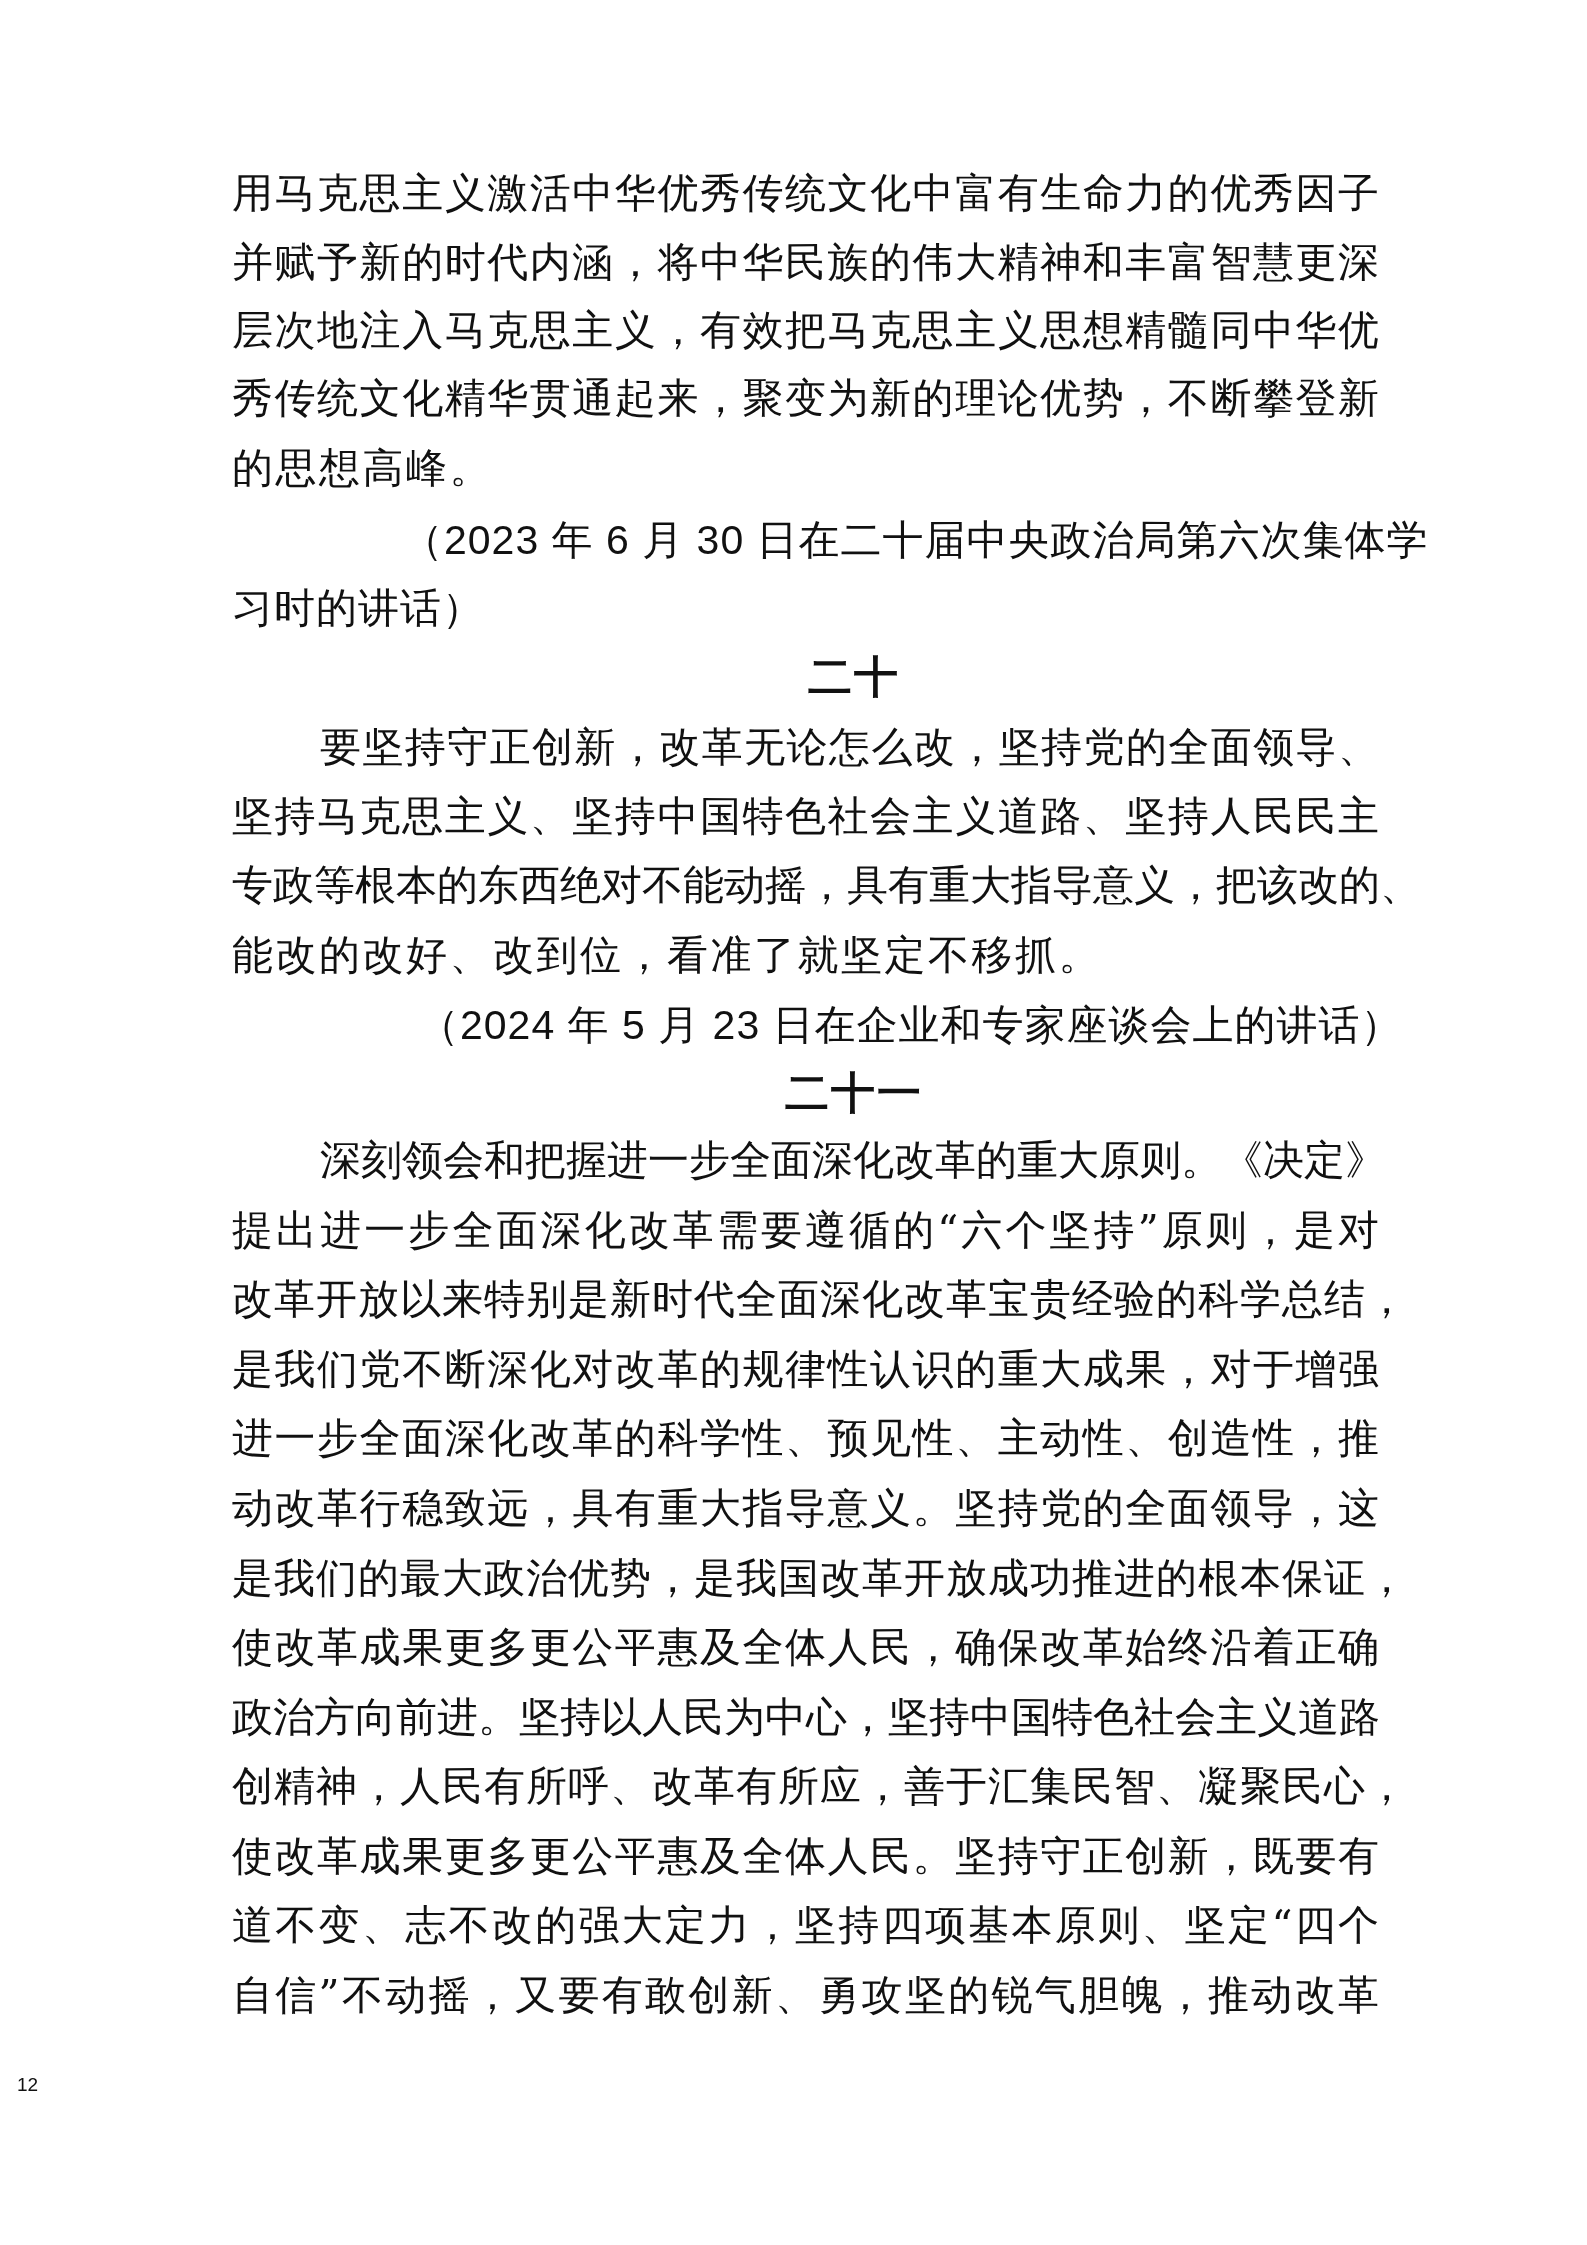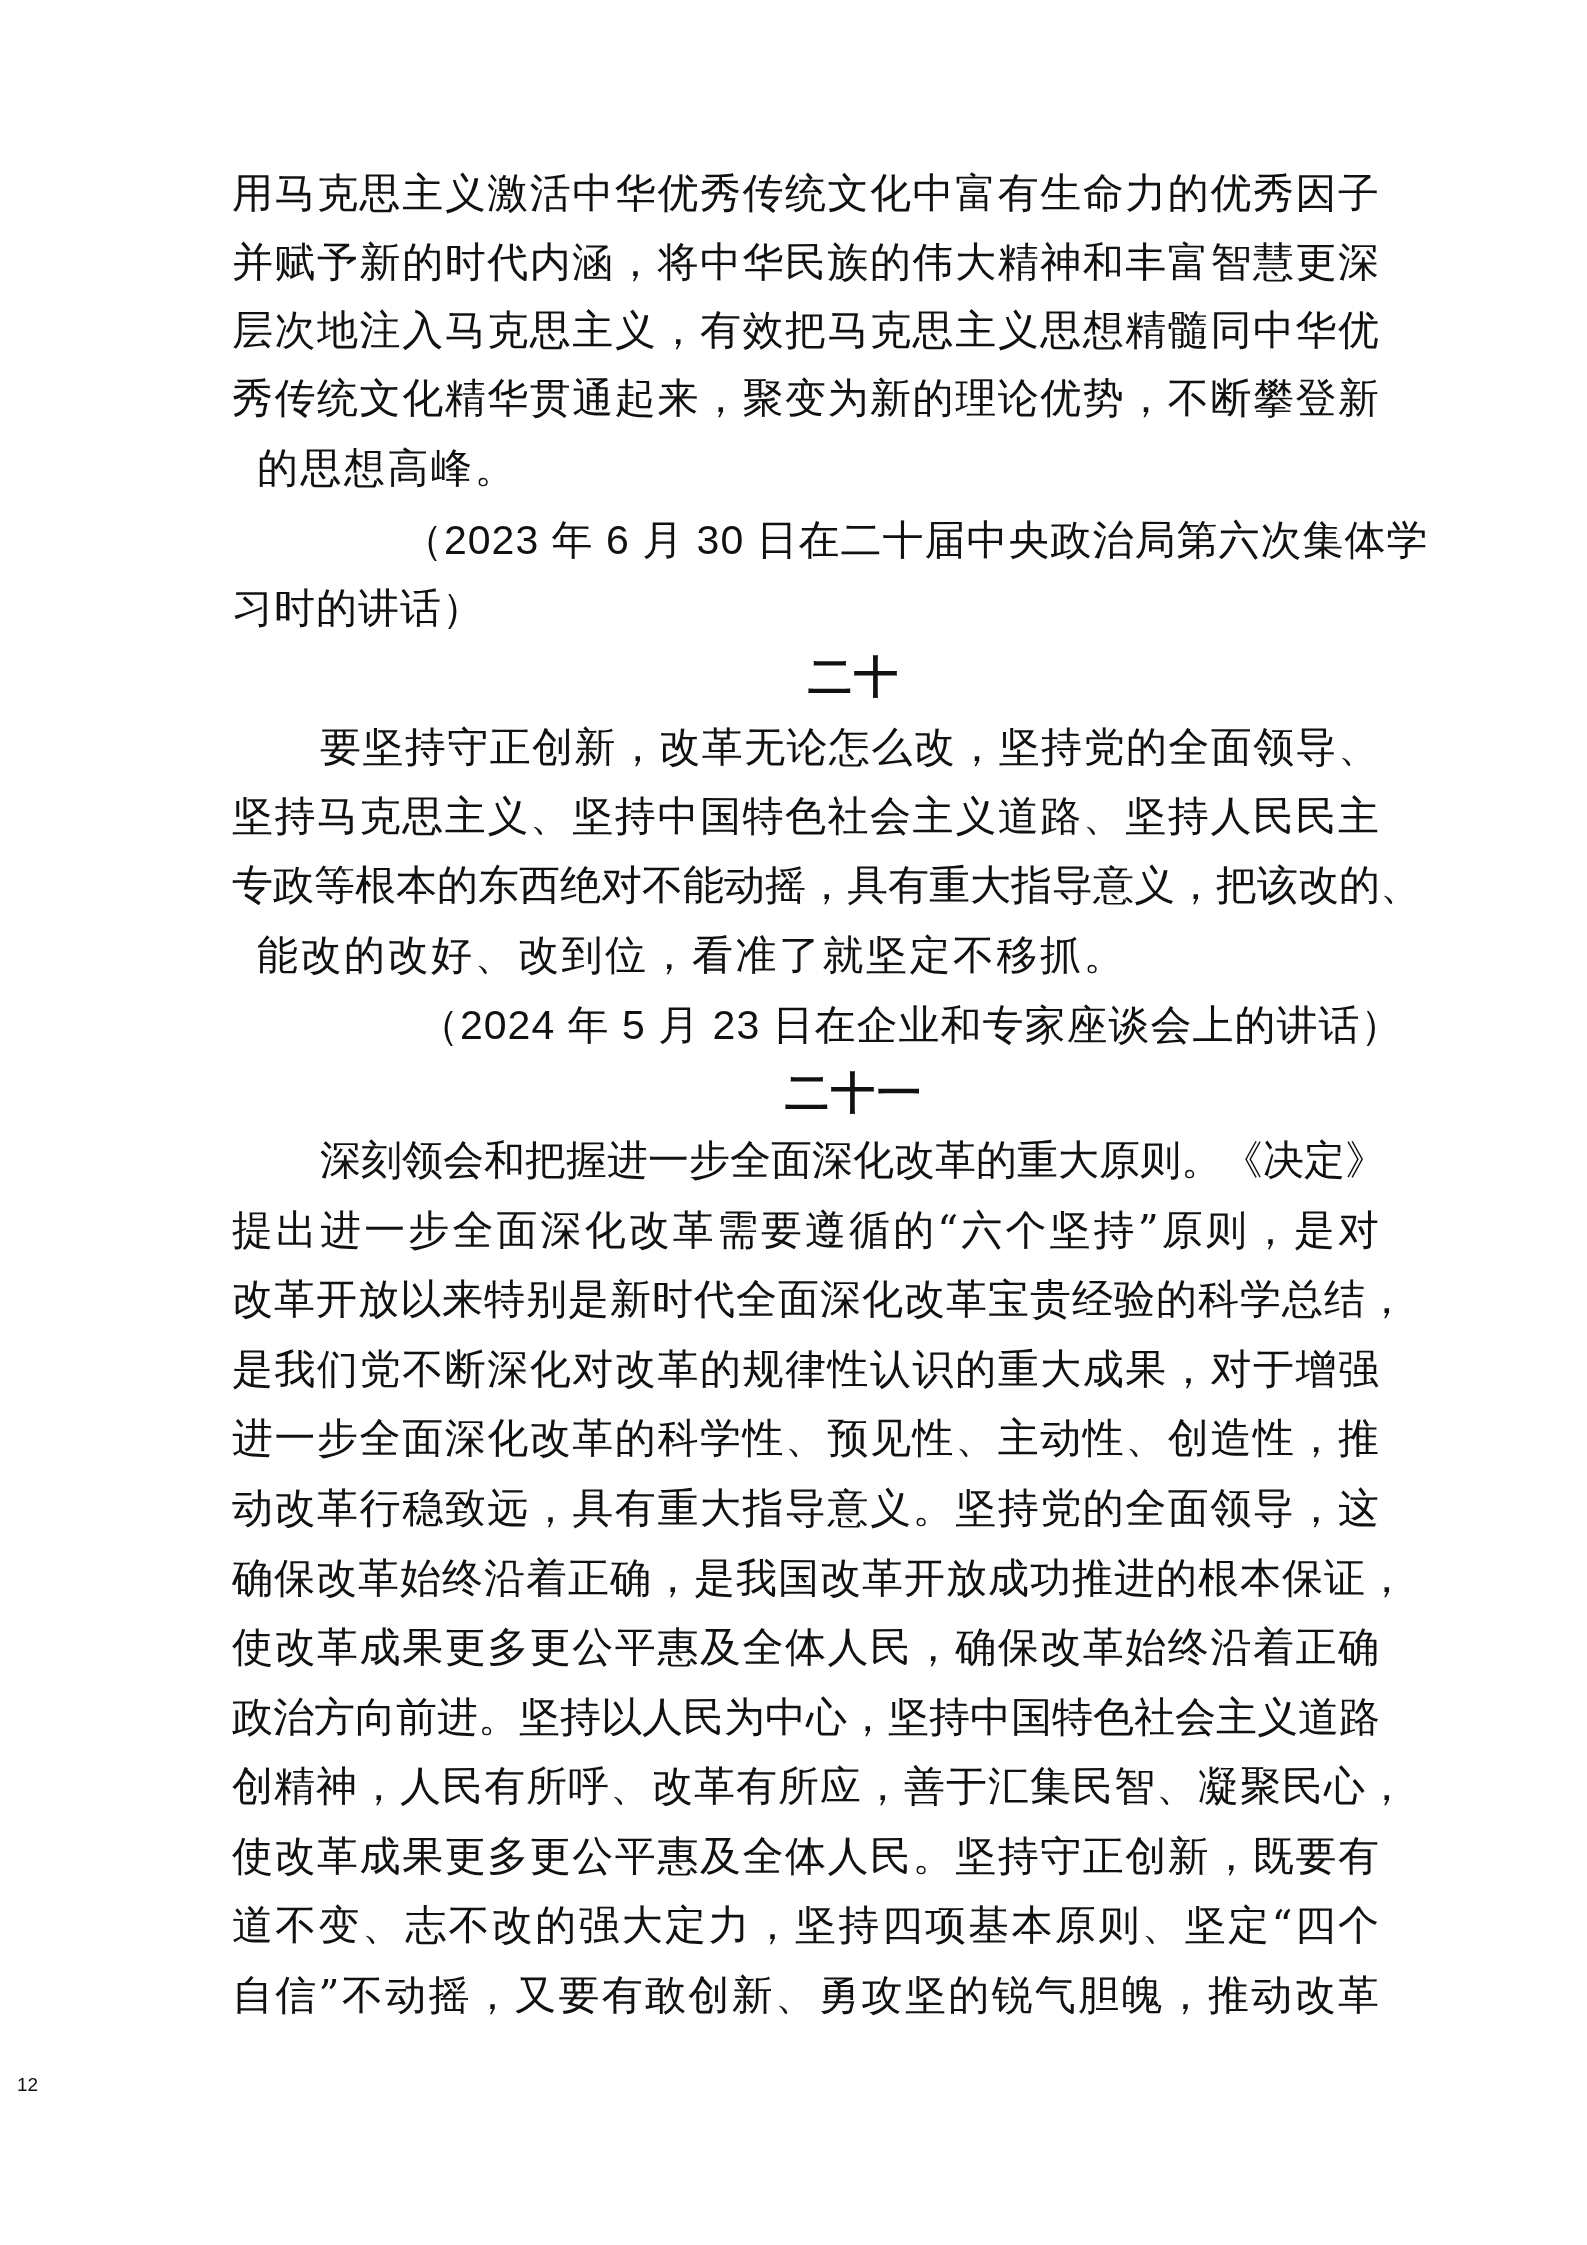--- a/index.html
+++ b/index.html
@@ -11,21 +11,21 @@
     width: 1147px;
     height: 60px;
     line-height: 60px;
     font-family: "DejaVu Serif", "Liberation Serif", serif;
     font-size: 41px;
     white-space: nowrap;
     text-align: justify;
     text-align-last: justify;
     letter-spacing: 0;
   }
-  .line.last { text-align-last: left; text-align: left; letter-spacing: 2.5px; margin-left: 25px; }
+  .line.last { text-align-last: left; text-align: left; letter-spacing: 2.5px; }
   .line.indent { left: 303px; width: 1059px; }
   .line.hang { width: 1175px; }
   .cite {
     position: absolute;
     height: 60px;
     line-height: 60px;
     font-family: Liberation Sans, sans-serif;
     font-size: 41px;
     white-space: nowrap;
     letter-spacing: 1px;
@@ -74,21 +74,21 @@
   <div class="line last" style="top:925px">能改的改好、改到位，看准了就坚定不移抓。</div>
   <div class="cite" style="top:995px; left:401px;">（2024 年 5 月 23 日在企业和专家座谈会上的讲话）</div>
 
   <div class="heading" style="top:1063px">二十一</div>
   <div class="line indent" style="top:1130px">深刻领会和把握进一步全面深化改革的重大原则。《决定》</div>
   <div class="line" style="top:1200px">提出进一步全面深化改革需要遵循的“六个坚持”原则，是对</div>
   <div class="line hang" style="top:1269px">改革开放以来特别是新时代全面深化改革宝贵经验的科学总结，</div>
   <div class="line" style="top:1339px">是我们党不断深化对改革的规律性认识的重大成果，对于增强</div>
   <div class="line" style="top:1408px">进一步全面深化改革的科学性、预见性、主动性、创造性，推</div>
   <div class="line" style="top:1478px">动改革行稳致远，具有重大指导意义。坚持党的全面领导，这</div>
-  <div class="line hang" style="top:1548px">确保改革始终沿着正确，是我国改革开放成功推进的根本保证，</div>
+  <div class="line hang" style="top:1548px">是我们的最大政治优势，是我国改革开放成功推进的根本保证，</div>
   <div class="line" style="top:1617px">使改革成果更多更公平惠及全体人民，确保改革始终沿着正确</div>
   <div class="line" style="top:1687px">政治方向前进。坚持以人民为中心，坚持中国特色社会主义道路</div>
   <div class="line hang" style="top:1756px">创精神，人民有所呼、改革有所应，善于汇集民智、凝聚民心，</div>
   <div class="line" style="top:1826px">使改革成果更多更公平惠及全体人民。坚持守正创新，既要有</div>
   <div class="line" style="top:1895px">道不变、志不改的强大定力，坚持四项基本原则、坚定“四个</div>
   <div class="line" style="top:1965px">自信”不动摇，又要有敢创新、勇攻坚的锐气胆魄，推动改革</div>
 
   <div class="pagenum">12</div>
 </div>
 

